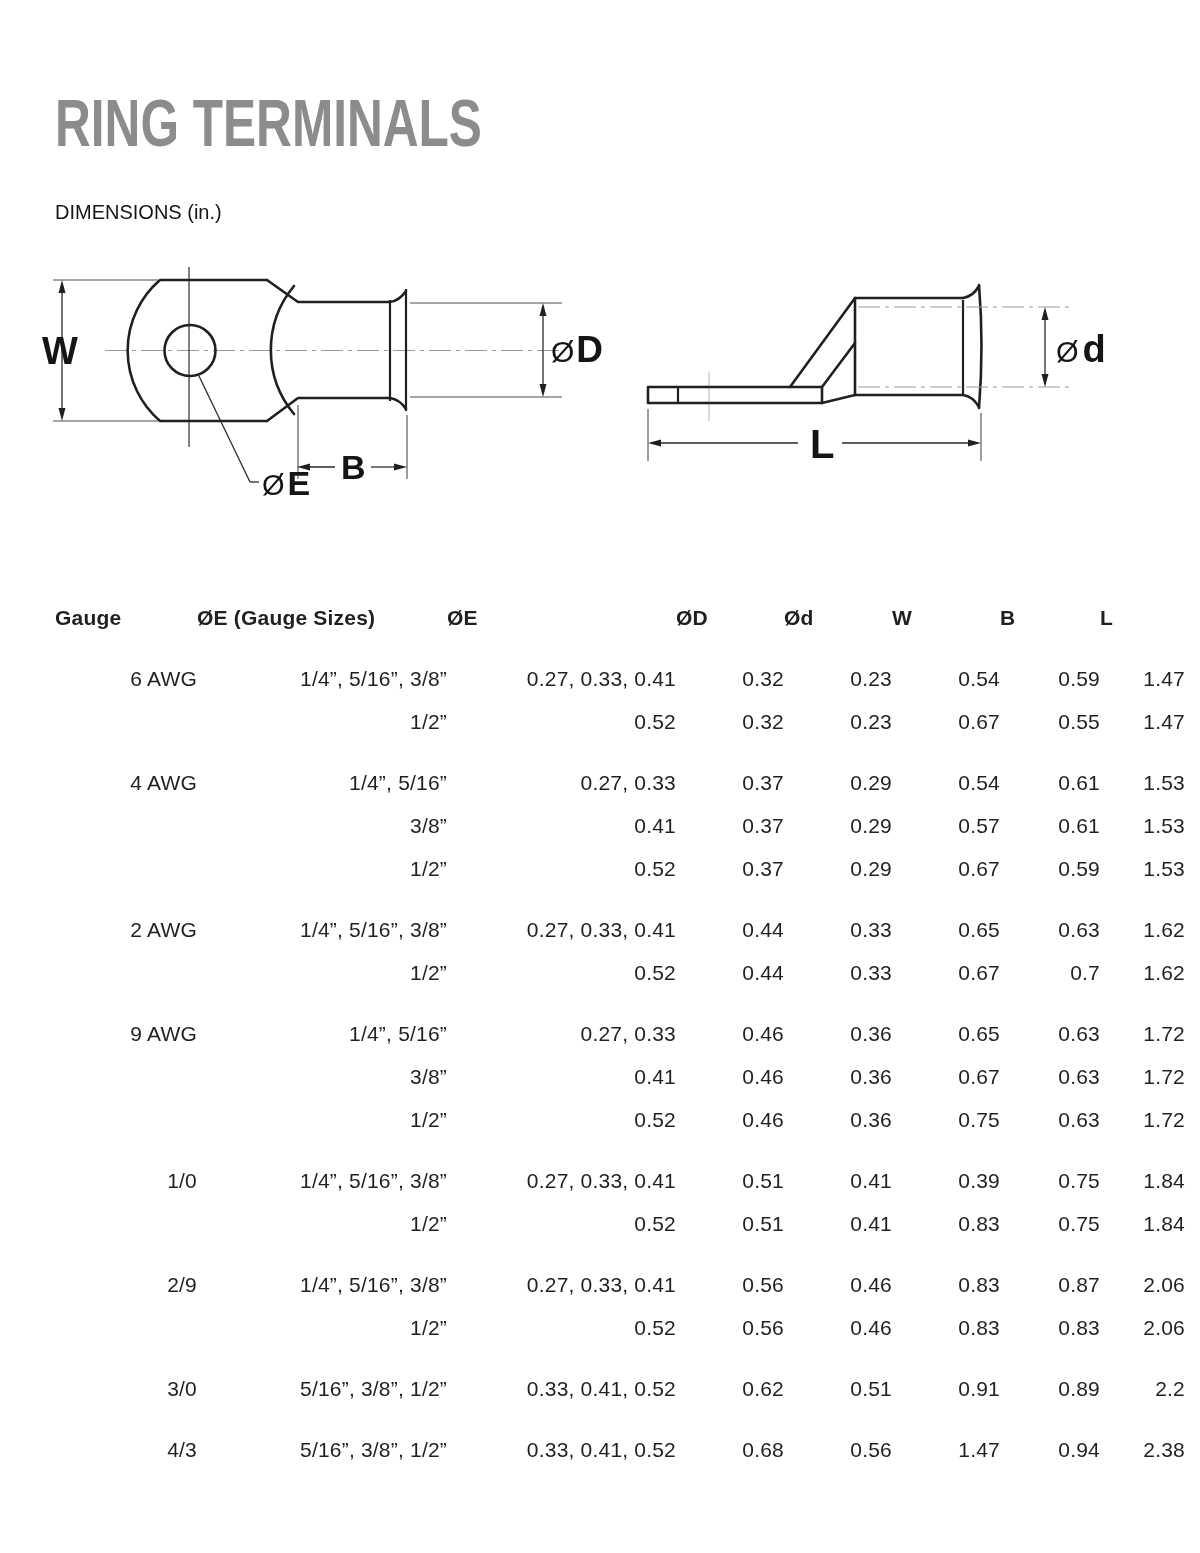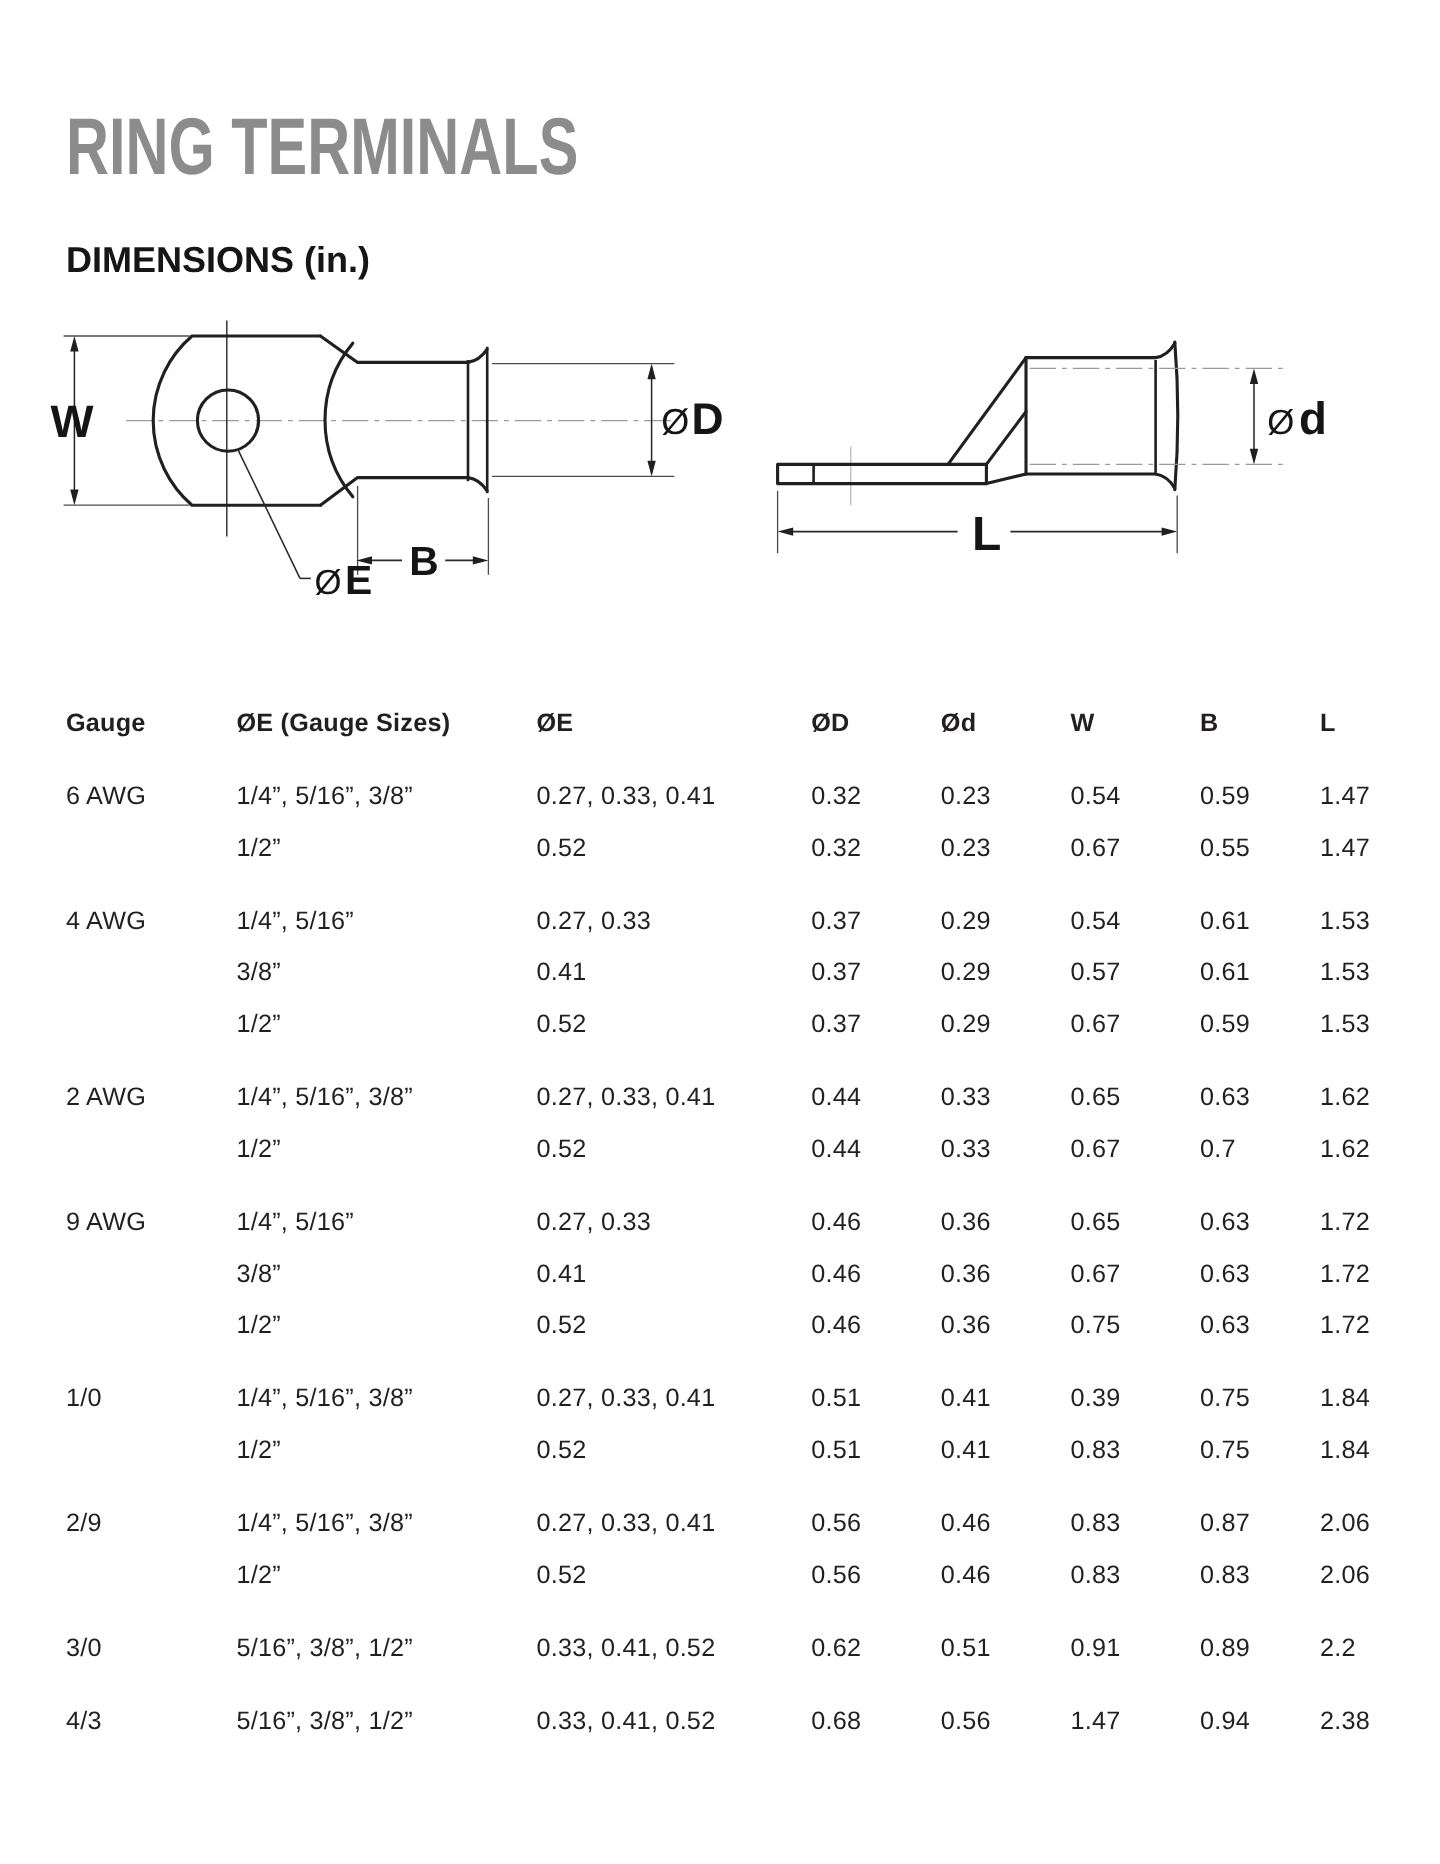--- a/index.html
+++ b/index.html
@@ -8,41 +8,41 @@
     font-family:"Liberation Sans",sans-serif;color:#231f20;padding-left:30px;
   }
   .title{
     position:absolute;left:55px;top:89px;
     font-size:67px;font-weight:700;line-height:1;color:#8c8c8c;
     transform:scaleX(0.74);transform-origin:left top;white-space:nowrap;
     letter-spacing:0;
   }
   .subtitle{
     position:absolute;left:55px;top:201px;
-    font-size:30px;font-weight:700;color:#161616;line-height:1.1;
+    font-size:20px;font-weight:400;color:#161616;line-height:1.1;
   }
   .diagram{position:absolute;left:40px;top:255px;}
   .diagram .outline{stroke:#231f20;stroke-width:2.6;fill:none;stroke-linecap:round;stroke-linejoin:round;}
   .diagram .outline2{stroke:#231f20;stroke-width:2.2;fill:none;}
   .diagram .dim{stroke:#2a2a2a;stroke-width:1.3;fill:none;}
   .diagram .ext{stroke:#4c4c4c;stroke-width:1.1;fill:none;}
   .diagram .cl{stroke:#9b9b9b;stroke-width:1.2;fill:none;stroke-dasharray:22 5 4 5;}
   .diagram .clv{stroke:#2c2c2c;stroke-width:1.2;fill:none;}
   .diagram .faint{stroke:#b5b5b5;stroke-width:1;fill:none;}
   .diagram .arrow{fill:#231f20;stroke:none;}
   .diagram text{fill:#151515;}
   .dim-letter{font-weight:700;}
   .dia-symbol{font-weight:400;}
-  .spec-table{position:absolute;left:55px;top:581px;width:1130px;font-size:21px;}
+  .spec-table{position:absolute;left:55px;top:596px;width:1130px;font-size:21px;}
   .hdr-row,.row{
     display:grid;grid-template-columns:142px 250px 229px 108px 108px 108px 100px auto;
     height:43px;align-items:center;
   }
   .hdr-row .cell{font-weight:700;}
-  .group{margin-top:18px;}
+  .group{margin-top:18px;text-align:right;}
   .cell{white-space:nowrap;letter-spacing:0.2px;}
 </style>
 </head>
 <body>
 
 <div class="page">
 
   <div class="title">RING TERMINALS</div>
   <div class="subtitle">DIMENSIONS (in.)</div>
 

